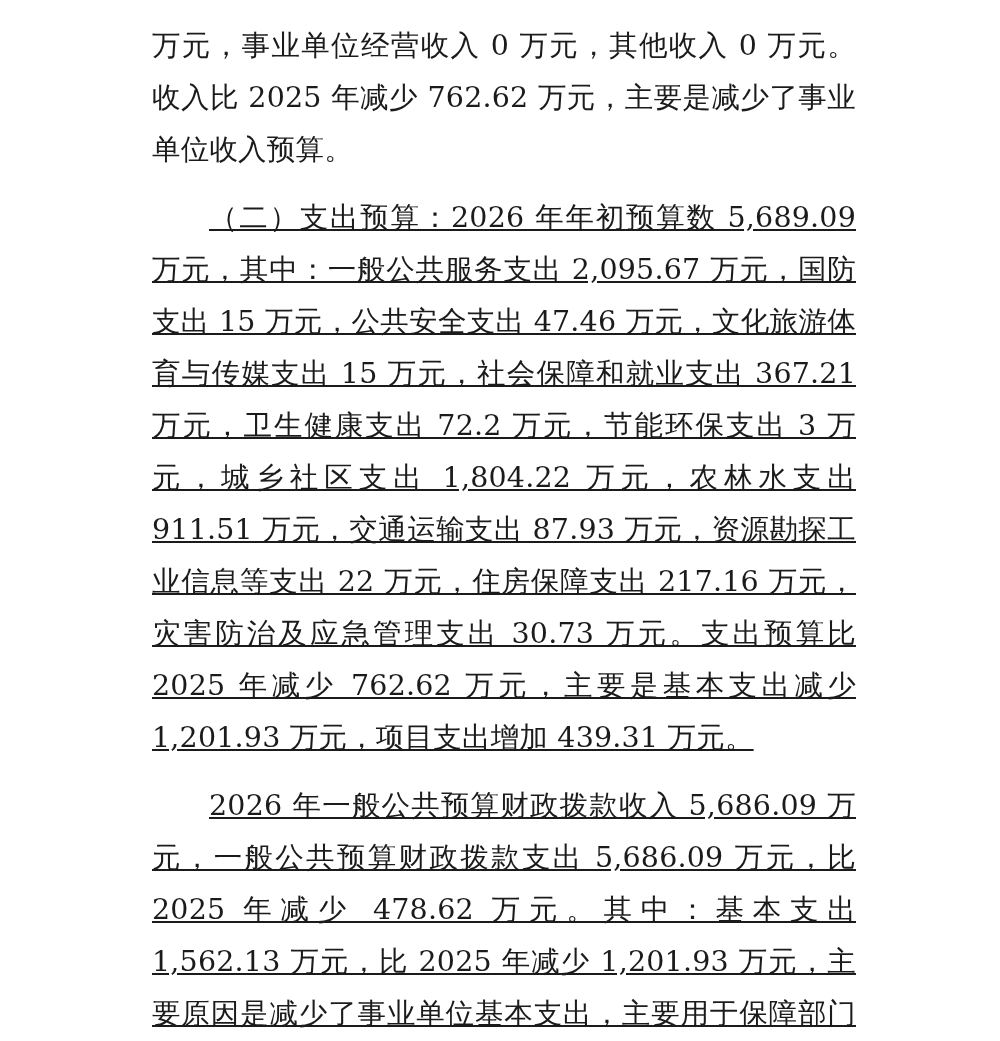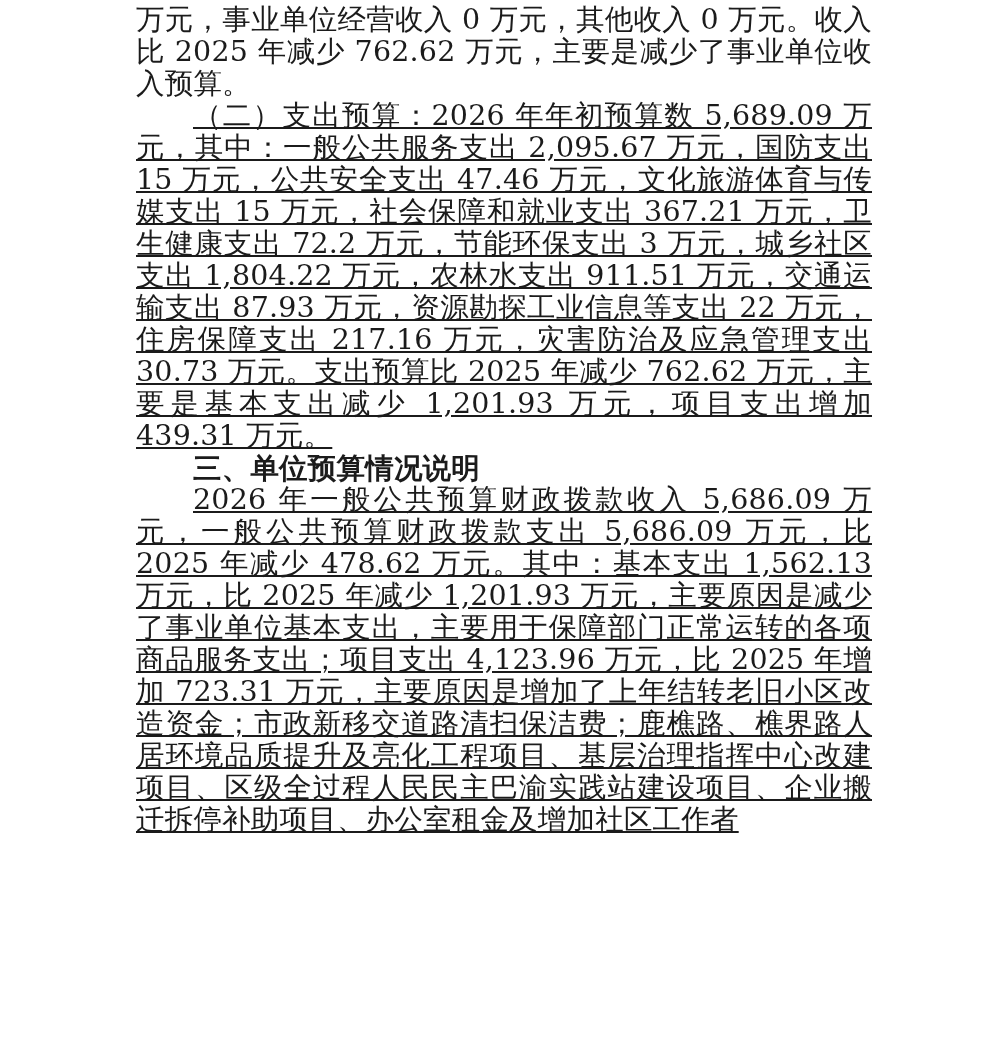--- a/index.html
+++ b/index.html
@@ -18,23 +18,23 @@
     position: relative;
     width: 1000px;
     height: 1041px;
     box-sizing: border-box;
     padding: 0 128px 0 136px;
   }
   .doc-body {
     padding-top: 4px;
   }
   p {
-    margin: 0;
+    margin: 16px;
     font-size: 28.5px;
-    line-height: 32px;
+    line-height: 52px;
     text-align: justify;
     text-justify: inter-ideograph;
     letter-spacing: 0.2px;
   }
   p.indent {
     text-indent: 2em;
     text-decoration: underline;
   }
   p.heading {
     text-indent: 2em;
@@ -51,22 +51,19 @@
   <div class="doc-body">
 
     <div class="block">
       <p class="justified">万元，事业单位经营收入 0 万元，其他收入 0 万元。收入比 2025 年减少 762.62 万元，主要是减少了事业单位收入预算。</p>
     </div>
 
     <div class="block">
       <p class="indent">（二）支出预算：2026 年年初预算数 5,689.09 万元，其中：一般公共服务支出 2,095.67 万元，国防支出 15 万元，公共安全支出 47.46 万元，文化旅游体育与传媒支出 15 万元，社会保障和就业支出 367.21 万元，卫生健康支出 72.2 万元，节能环保支出 3 万元，城乡社区支出 1,804.22 万元，农林水支出 911.51 万元，交通运输支出 87.93 万元，资源勘探工业信息等支出 22 万元，住房保障支出 217.16 万元，灾害防治及应急管理支出 30.73 万元。支出预算比 2025 年减少 762.62 万元，主要是基本支出减少 1,201.93 万元，项目支出增加 439.31 万元。</p>
     </div>
 
-    <div class="block">
-      <p class="heading">三、单位预算情况说明</p>
-    </div>
 
     <div class="block">
       <p class="indent">2026 年一般公共预算财政拨款收入 5,686.09 万元，一般公共预算财政拨款支出 5,686.09 万元，比 2025 年减少 478.62 万元。其中：基本支出 1,562.13 万元，比 2025 年减少 1,201.93 万元，主要原因是减少了事业单位基本支出，主要用于保障部门正常运转的各项商品服务支出；项目支出 4,123.96 万元，比 2025 年增加 723.31 万元，主要原因是增加了上年结转老旧小区改造资金；市政新移交道路清扫保洁费；鹿樵路、樵界路人居环境品质提升及亮化工程项目、基层治理指挥中心改建项目、区级全过程人民民主巴渝实践站建设项目、企业搬迁拆停补助项目、办公室租金及增加社区工作者</p>
     </div>
 
   </div>
 </div>
 
 </body></html>

